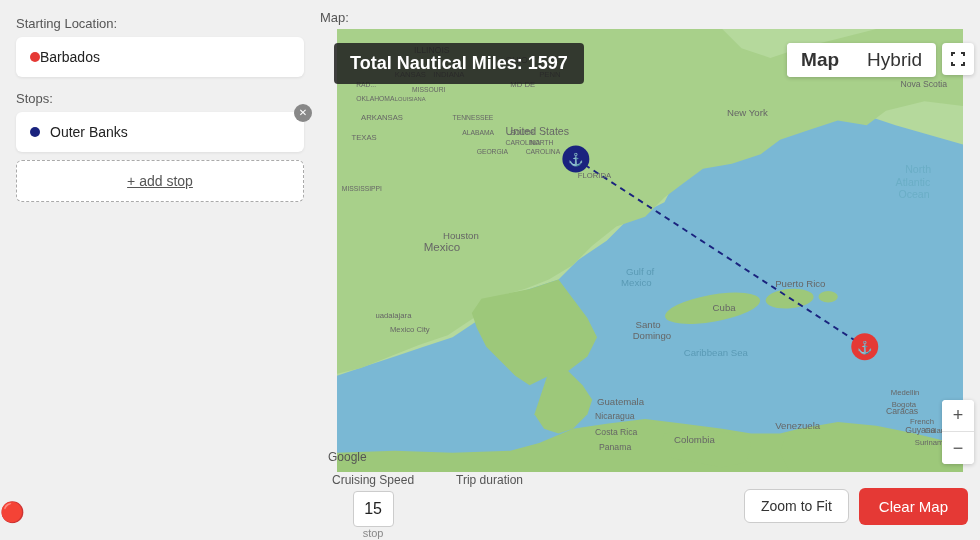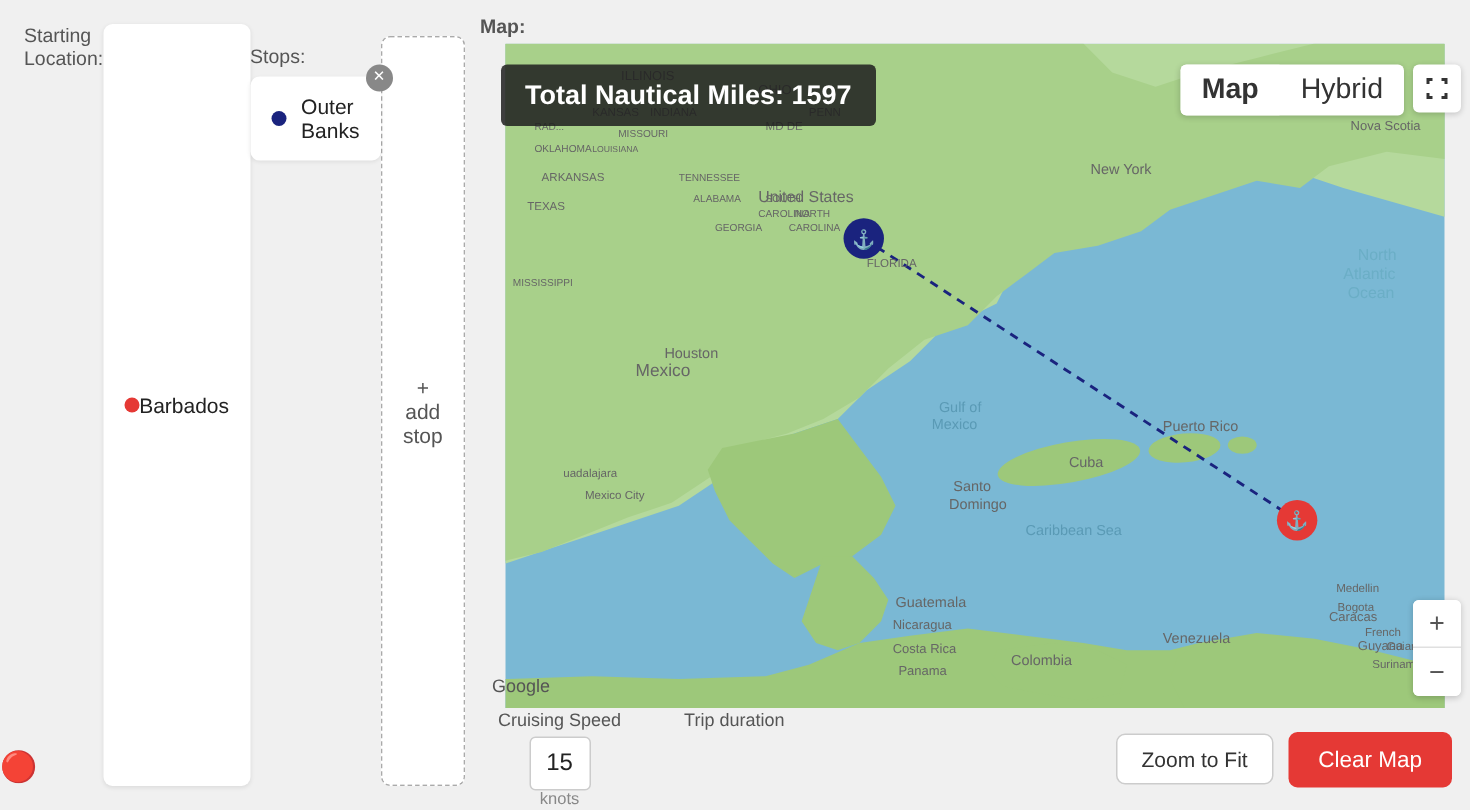--- a/index.html
+++ b/index.html
@@ -77,20 +77,21 @@
       background: white;
       border: 1.5px dashed #aaa;
       border-radius: 6px;
       padding: 12px 14px;
       color: #555;
       font-size: 14px;
       cursor: pointer;
       text-align: center;
       margin-top: 8px;
       width: 100%;
+      text-decoration: underline;
     }
 
     .cruising-label {
       font-size: 12px;
       color: #555;
       margin-bottom: 4px;
     }
 
     .speed-input {
       width: 41px;
@@ -256,36 +257,35 @@
     .wrapper {
       display: flex;
       height: 540px;
       background: #f0f0f0;
     }
 
     .left-col {
       width: 320px;
       background: #f0f0f0;
       display: flex;
-      flex-direction: row;
+      flex-direction: column;
       padding: 16px;
       position: relative;
     }
 
     .right-col {
       flex: 1;
       display: flex;
       flex-direction: column;
     }
 
     .map-top-label {
       font-size: 13px;
       color: #555;
       padding: 10px 0 4px 0;
-      font-weight: bold;
     }
 
     .map-area {
       flex: 1;
       position: relative;
       overflow: hidden;
     }
 
     .bottom-bar {
       height: 68px;
@@ -464,21 +464,21 @@
       </div>
     </div>
 
     <div class="bottom-bar">
       <div class="bottom-bar-left">
 
         <div>
           <div class="cruising-label">Cruising Speed</div>
           <div class="speed-col">
             <input type="text" class="speed-input" value="15" style="">
-            <div class="knots-label">knots</div>
+            <div class="knots-label">stop</div>
           </div>
         </div>
 
         <div>
           <div class="trip-duration-label">Trip duration</div>
         </div>
 
       </div>
 
       <div class="bottom-bar-right">

